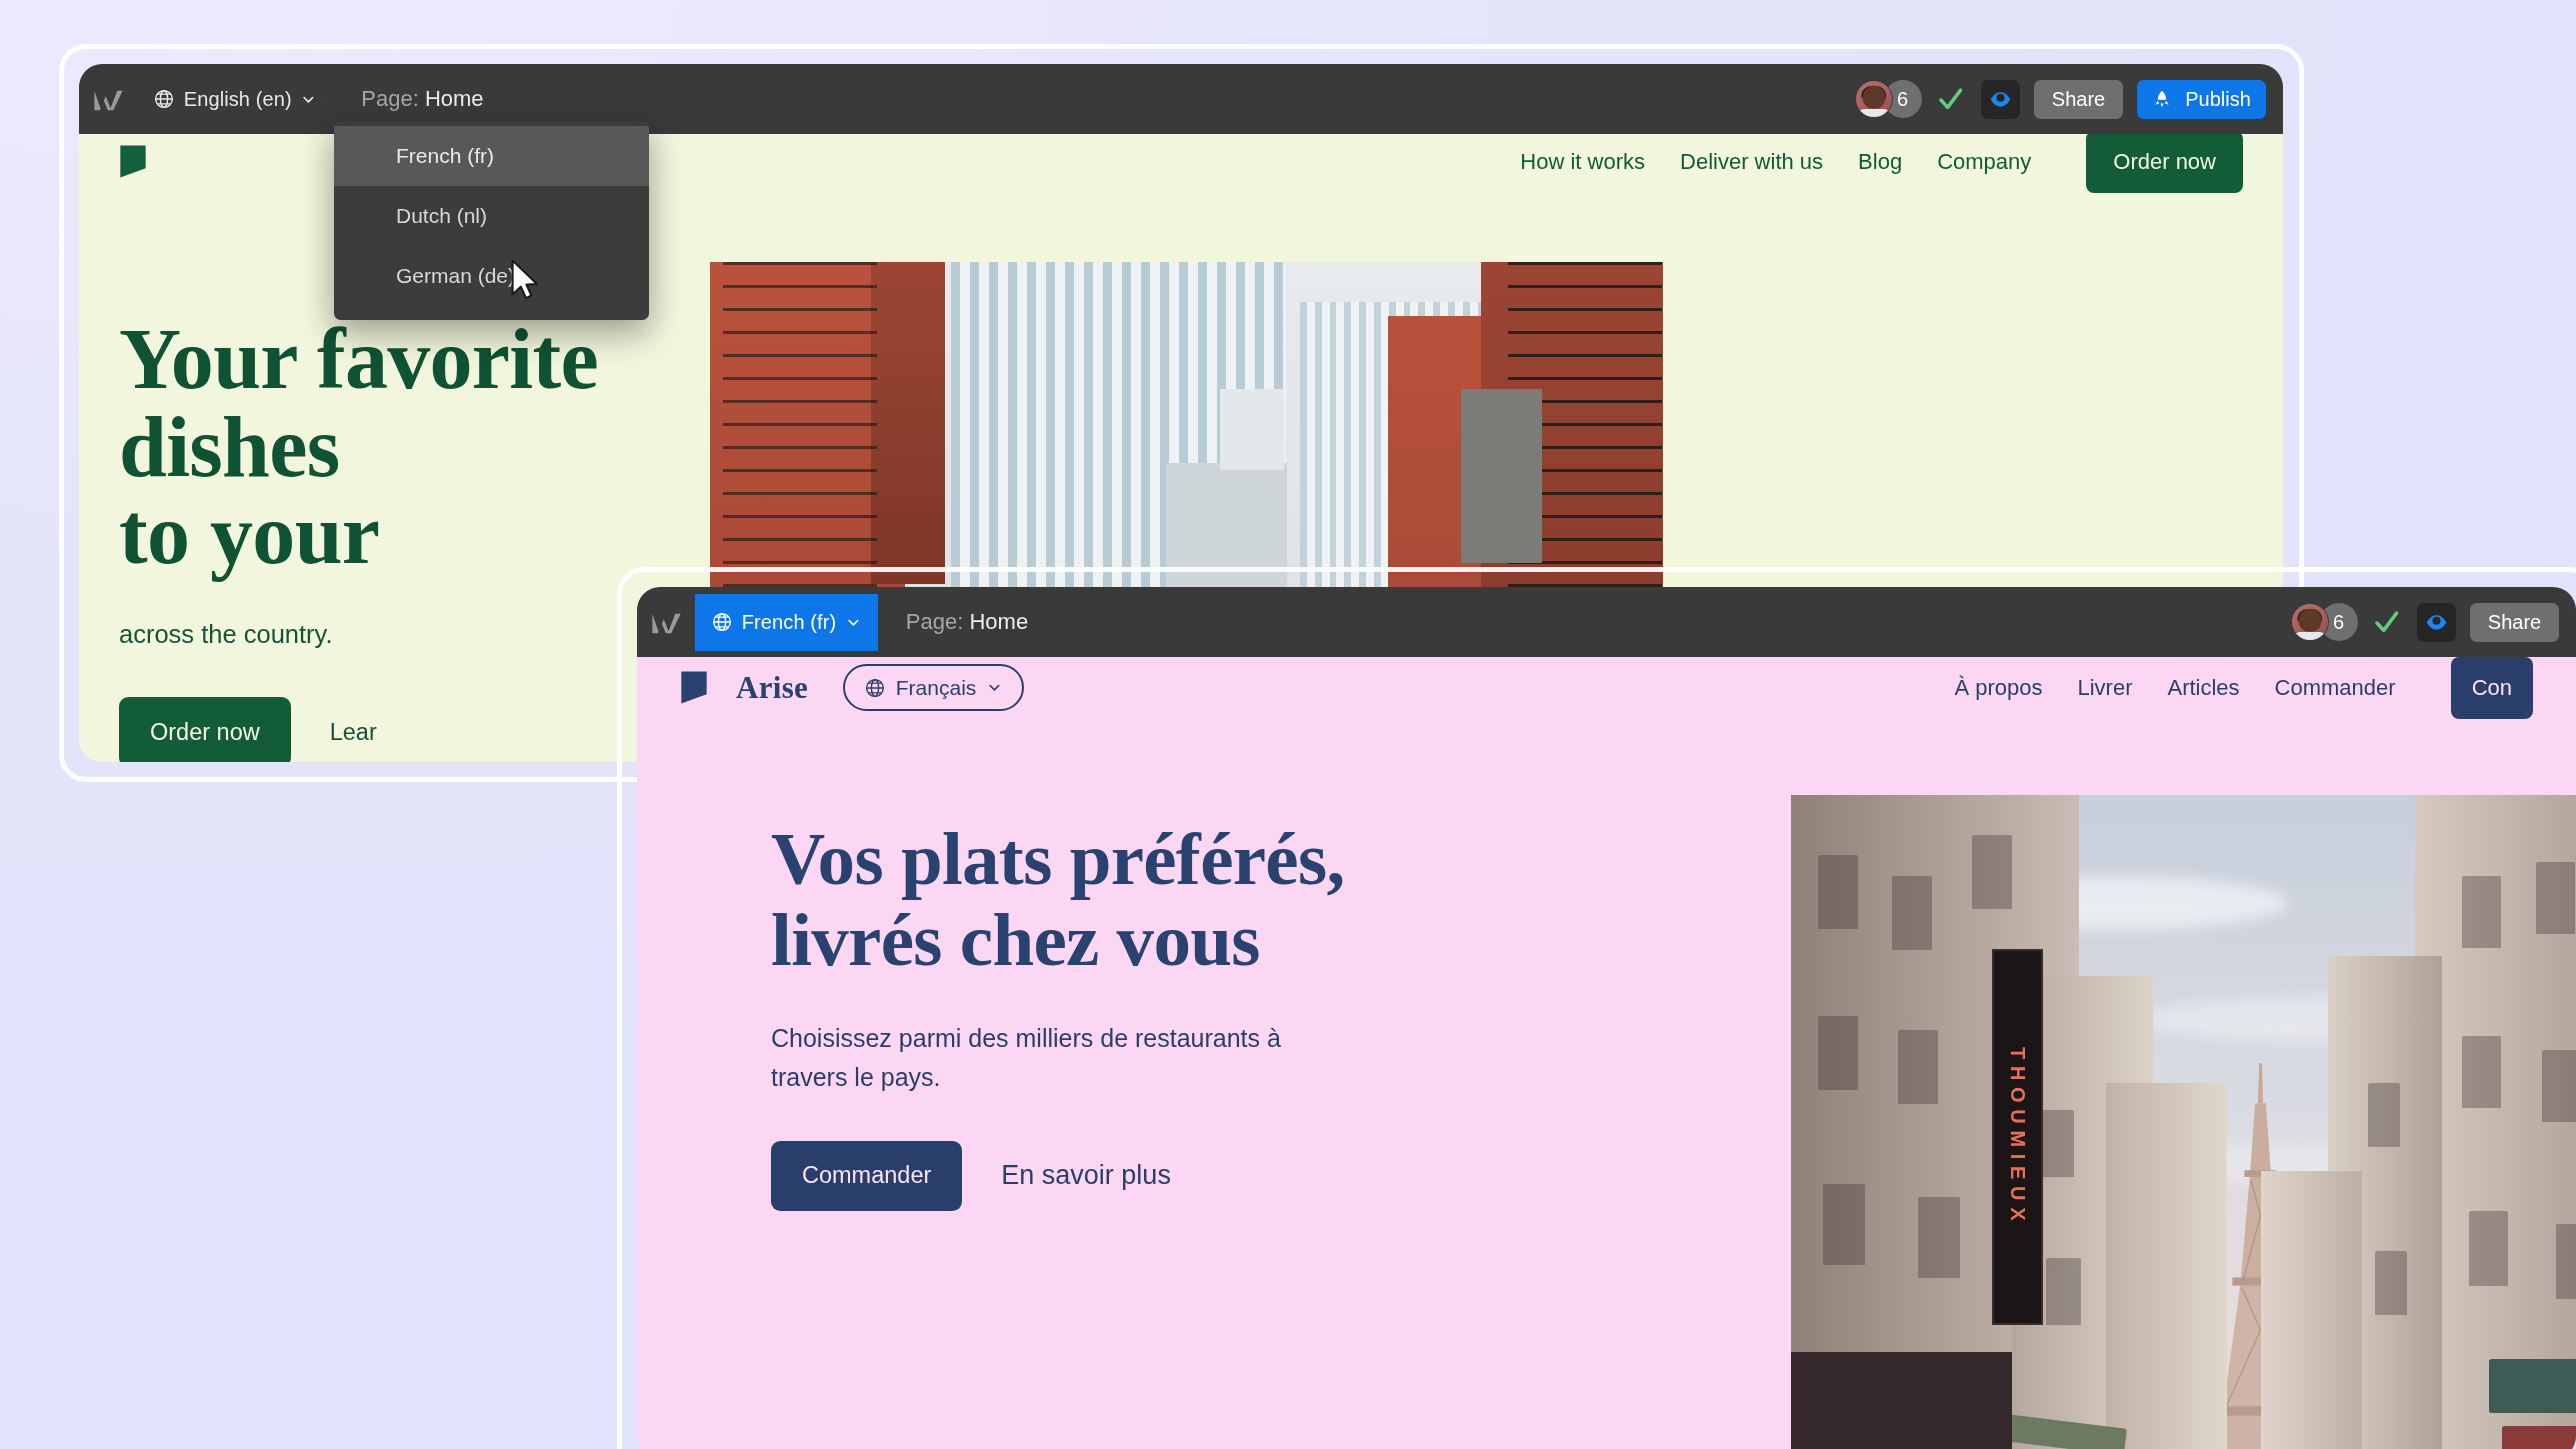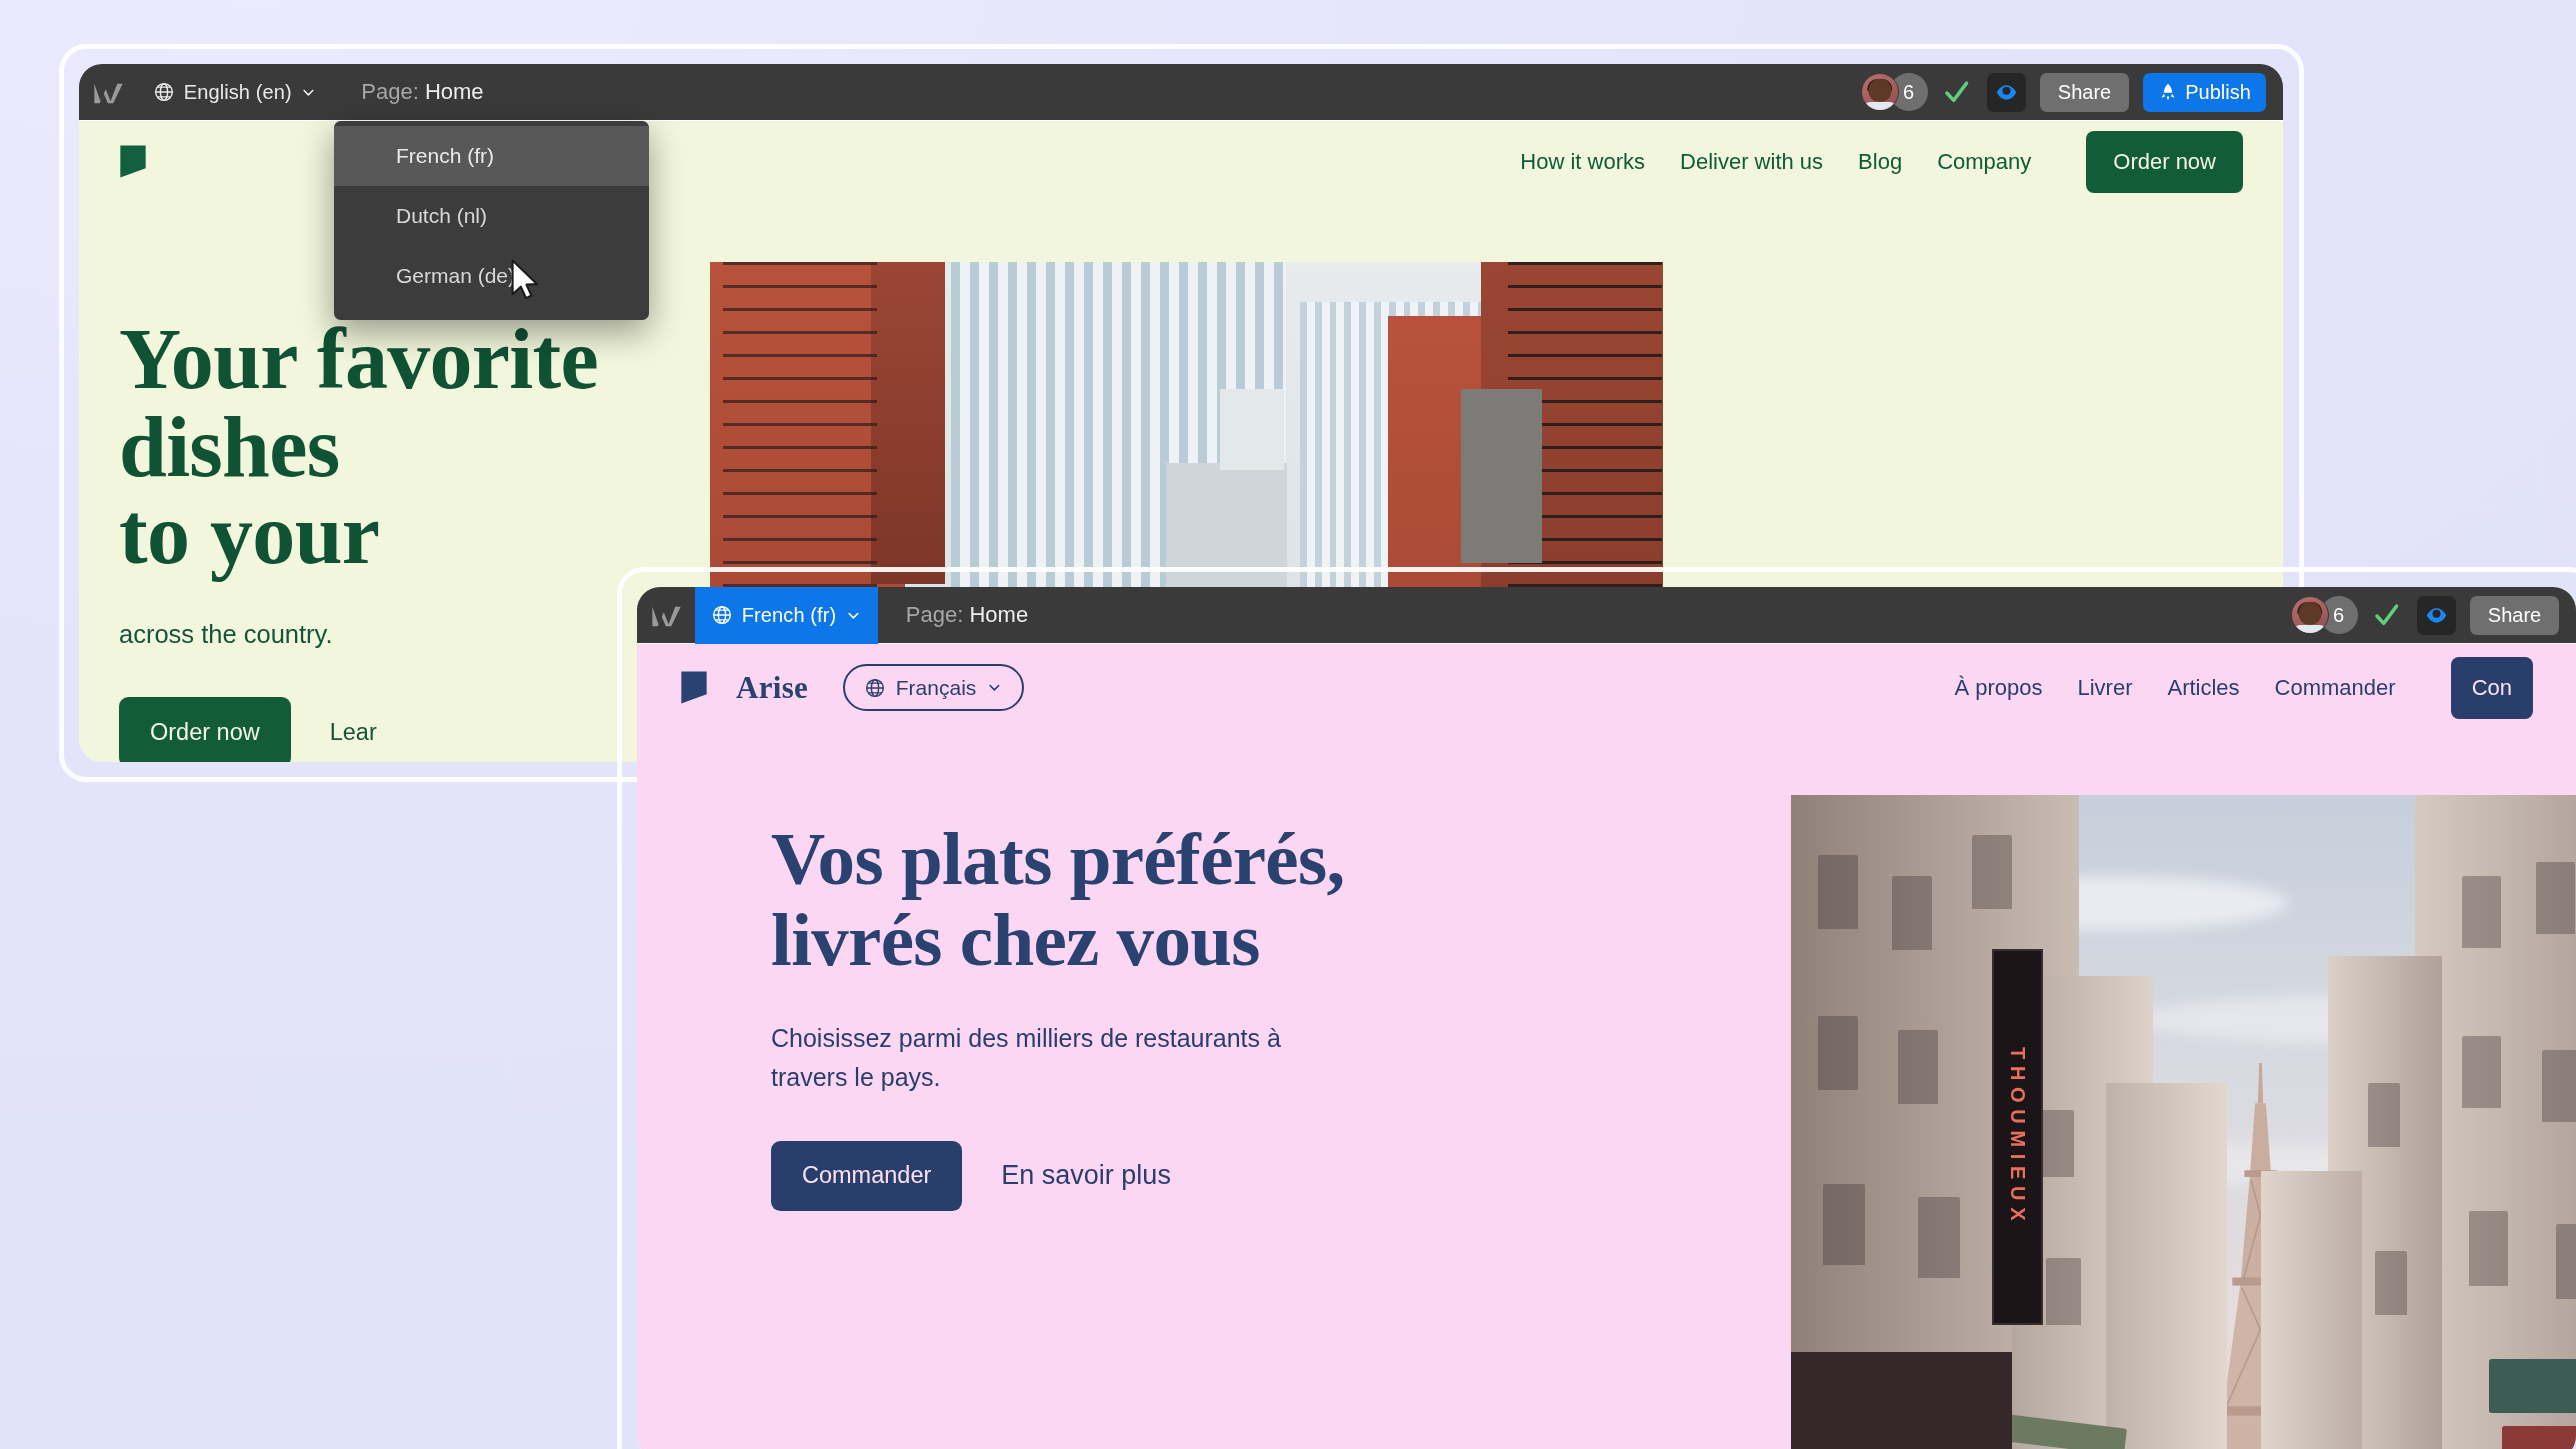--- a/index.html
+++ b/index.html
@@ -24,21 +24,21 @@
   }
   .window-frame{
     position:absolute;
     border-radius:27px;
     border:5.4px solid rgba(255,255,255,0.92);
     pointer-events:none;
   }
 
   
   .chrome{
-    height:56px;
+    height:70px;
     background:#3a3a3a;
     display:flex;
     align-items:center;
     position:relative;
     flex:none;
   }
   .wf-logo{
     width:58px; height:57px;
     display:flex; align-items:center; justify-content:center;
     flex:none;
@@ -106,21 +106,21 @@
   }
   .btn-share{
     height:39px; padding:0 17.4px; border-radius:6.7px;
     background:#6f6f6f; color:#fff; font-size:20px;
     display:flex;align-items:center; cursor:pointer;
     white-space:nowrap;
   }
   .btn-publish{
     height:39px; padding:0 14.8px; border-radius:6.7px;
     background:#0d76e8; color:#fff; font-size:20px;
-    display:flex;align-items:center;gap:7px; cursor:pointer;
+    display:flex;align-items:center;gap:13px; cursor:pointer;
     white-space:nowrap;
   }
 
   
   .locale-menu{
     position:absolute;
     top:57px; left:255px;
     width:315px;
     background:#3c3c3c;
     border-radius:6.7px;

